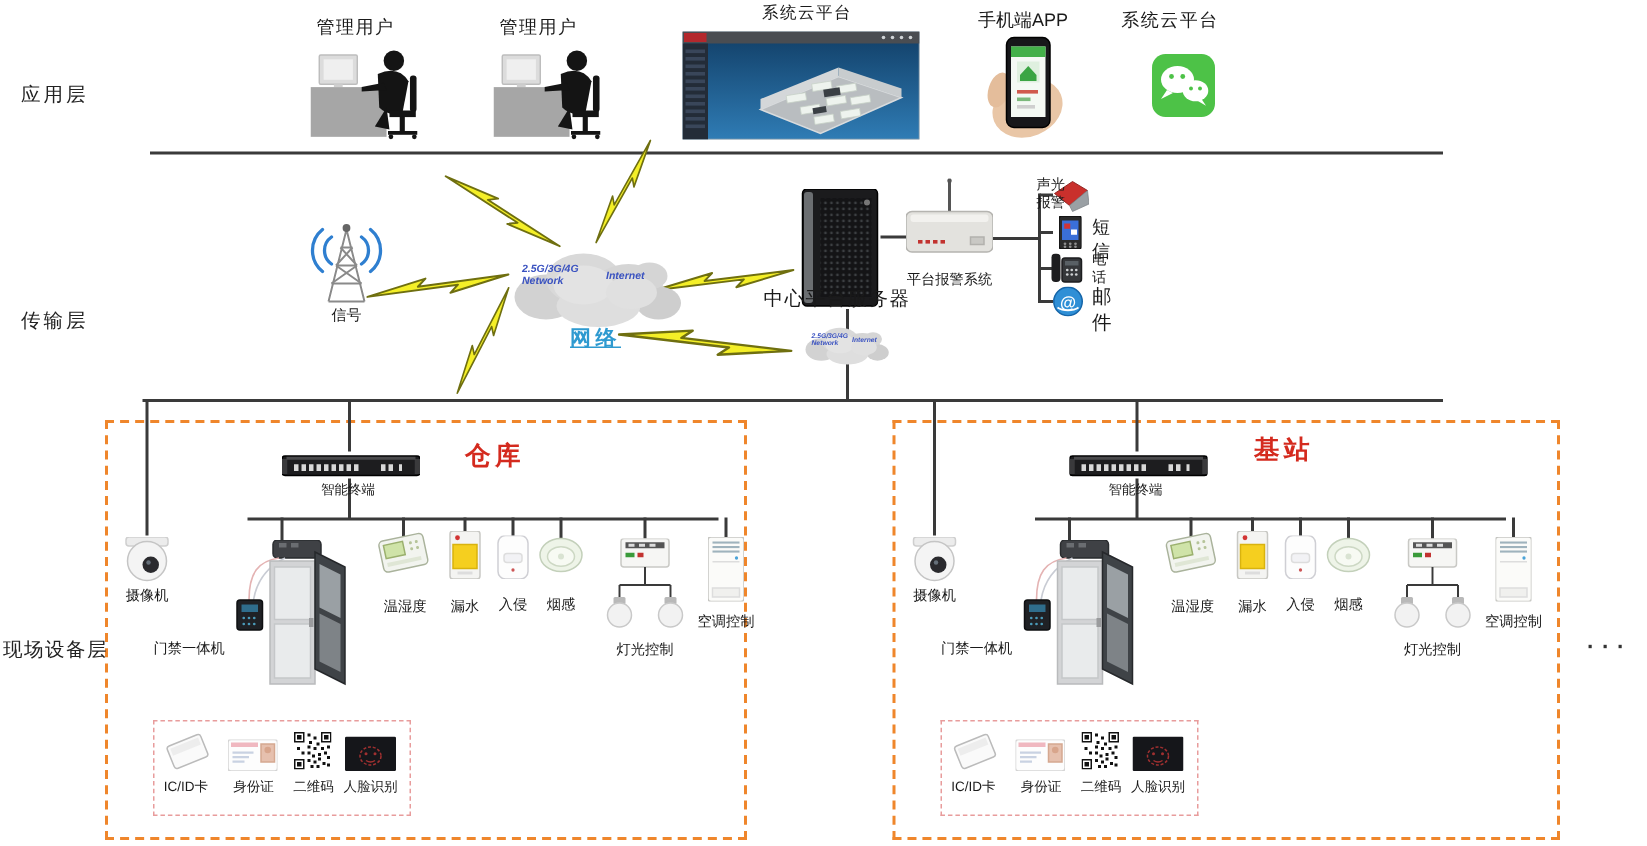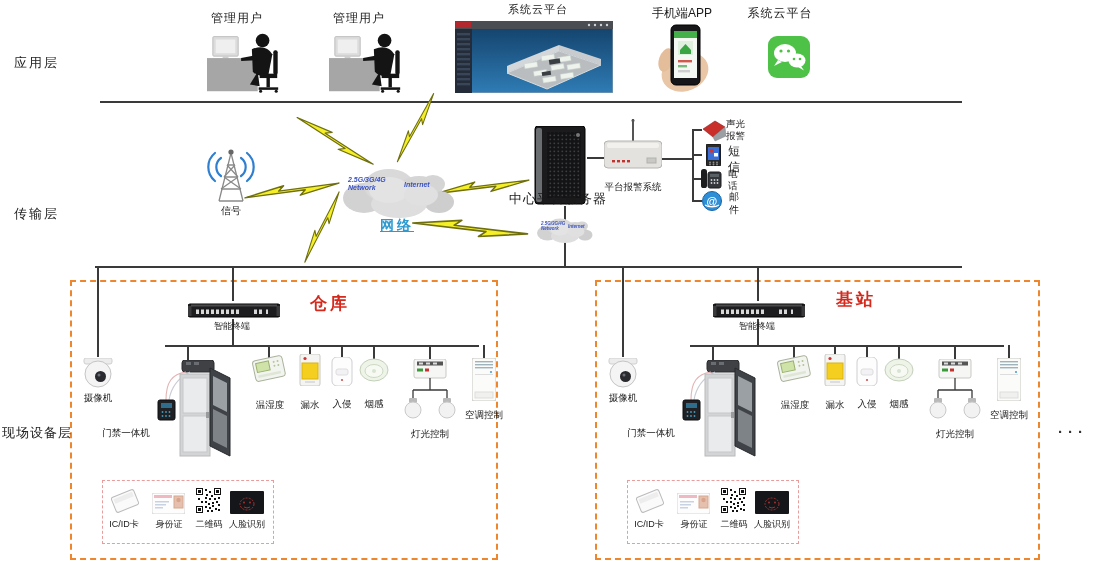--- a/index.html
+++ b/index.html
@@ -431,34 +431,34 @@
   <div class="ln" style="left:662px;top:158px;width:31px;height:2px;"></div>
   <div class="ln" style="left:692px;top:129px;width:2px;height:73px;"></div>
   <div class="ln" style="left:693px;top:129px;width:9px;height:2px;"></div>
   <div class="ln" style="left:693px;top:154px;width:9px;height:2px;"></div>
   <div class="ln" style="left:693px;top:178px;width:9px;height:2px;"></div>
   <div class="ln" style="left:693px;top:200px;width:9px;height:2px;"></div>
 
   <svg class="icon" style="left:702px;top:120px;" width="24" height="22">
       <use href="#sym-siren"></use>
     </svg>
-  <div class="lbl wrap" style="left:726px;top:118px;width:22px;font-size:9.5px;">声光报警</div>
+  <div class="lbl wrap" style="left:691px;top:118px;width:22px;font-size:9.5px;font-family:Liberation Mono, monospace;">声光报警</div>
   <svg class="icon" style="left:706px;top:144px;" width="15" height="22">
       <use href="#sym-smsphone"></use>
     </svg>
   <div class="lbl wrap" style="left:728px;top:144px;width:11px;font-size:12px;">短信</div>
   <svg class="icon" style="left:700px;top:169px;" width="22" height="20">
       <use href="#sym-telephone"></use>
     </svg>
   <div class="lbl wrap" style="left:728px;top:168px;width:11px;font-size:9.5px;">电话</div>
   <svg class="icon" style="left:702px;top:191px;" width="20" height="20">
     <use href="#sym-mail"></use>
       <text x="4.6" y="14" font-size="11" font-weight="bold" fill="#fff">@</text>
   </svg>
-  <div class="lbl wrap" style="left:728px;top:190px;width:11px;font-size:10px;text-align:right;">邮件</div>
+  <div class="lbl wrap" style="left:728px;top:190px;width:11px;font-size:13px;text-align:right;">邮件</div>
 
   <div class="ln" style="left:564px;top:206px;width:2px;height:61px;"></div>
   <svg class="icon" style="left:534px;top:210px;" width="60" height="38">
       <use href="#sym-cloud"></use>
     </svg>
   <div class="cloudtxt" style="left:541px;top:221px;font-size:4.5px;">
     <div>2.5G/3G/4G</div>
     <div>Network</div>
   </div>
   <div class="cloudtxt" style="left:568px;top:224px;font-size:4.5px;">Internet</div>

